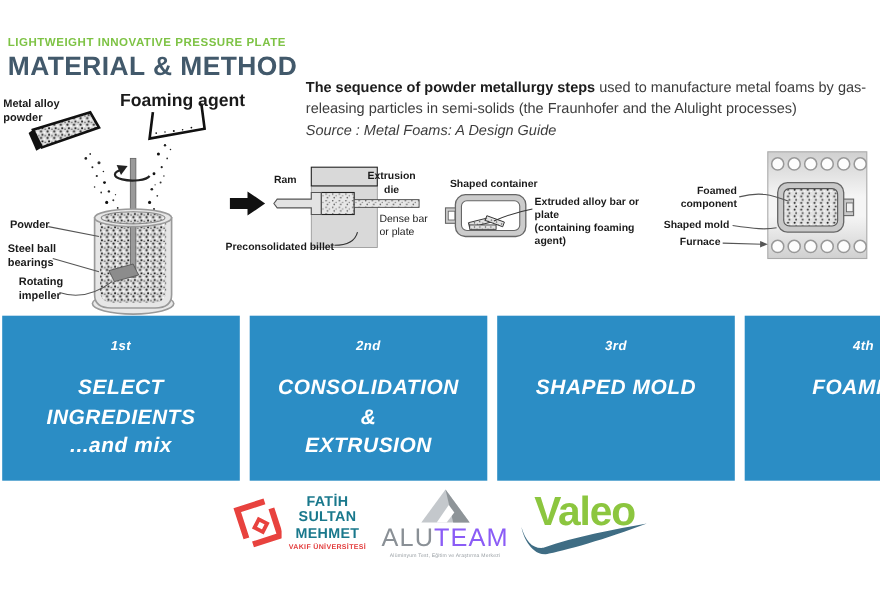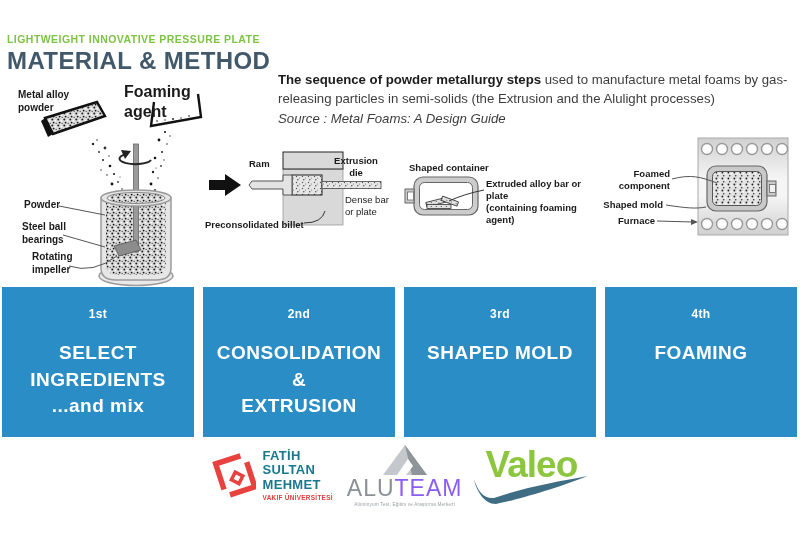--- a/index.html
+++ b/index.html
@@ -18,27 +18,27 @@
   .intro .source{font-style:italic;color:#3d3d3d;}
 
   
   .diag{position:absolute;}
   .diag svg{position:absolute;left:0;top:0;}
   .dlabel{position:absolute;font-size:9.5px;line-height:1.25;color:#1a1a1a;}
   .r{text-align:right;}
 
   
   .steps{position:absolute;left:2px;top:287px;display:flex;gap:9px;}
-  .step{width:192px;height:150px;background:#2B8DC5;color:#fff;display:flex;flex-direction:column;align-items:center;}
+  .step{width:216px;height:150px;background:#2B8DC5;color:#fff;display:flex;flex-direction:column;align-items:center;font-style:italic;}
   .step-ordinal{margin-top:20px;font-size:12px;font-weight:700;letter-spacing:.4px;}
   .step-label{margin-top:19px;font-size:19px;font-weight:700;letter-spacing:.5px;line-height:1.4;text-align:center;}
 
   
   .logos{position:absolute;left:0;right:0;top:443px;display:flex;justify-content:center;align-items:center;gap:14px;}
-  .fsm{display:flex;align-items:center;gap:7px;}
+  .fsm{display:flex;align-items:center;gap:7px;text-align:center;}
   .fsm-text{display:flex;flex-direction:column;}
   .fsm-line{font-size:13px;font-weight:800;letter-spacing:.3px;color:#19788C;line-height:1.1;}
   .fsm-sub{font-size:6.4px;font-weight:700;letter-spacing:.3px;color:#E23B3B;margin-top:2px;}
   .aluteam{display:flex;flex-direction:column;align-items:center;}
   .alu-name{font-size:23px;font-weight:400;letter-spacing:1px;line-height:1;margin-top:1px;}
   .alu-a{color:#8A9096;}
   .alu-b{color:#8b5cf6;}
   .alu-tag{font-size:4.6px;color:#9aa0a5;letter-spacing:.2px;margin-top:2px;}
   .valeo{display:flex;flex-direction:column;align-items:center;margin-left:-4px;}
   .valeo-name{font-size:37px;font-weight:800;color:#8CC63F;line-height:1;letter-spacing:-1px;}
@@ -48,25 +48,25 @@
 <body>
 
 <div class="slide">
 
   <div class="header">
     <div class="eyebrow">LIGHTWEIGHT INNOVATIVE PRESSURE PLATE</div>
     <div class="title">MATERIAL &amp; METHOD</div>
   </div>
 
   <div class="intro">
-    <span><b>The sequence of powder metallurgy steps</b><span> used to manufacture metal foams by gas-releasing particles in semi-solids (the Extrusion and the Alulight processes)</span></span>
+    <span><b>The sequence of powder metallurgy steps</b><span> used to manufacture metal foams by gas-releasing particles in semi-solids (the Fraunhofer and the Alulight processes)</span></span>
     <div class="source">Source : Metal Foams: A Design Guide</div>
   </div>
 
-  <div class="diag" style="left:15px;top:82px;width:215px;height:206px;">
+  <div class="diag" style="left:0;top:82px;width:215px;height:206px;padding-left:16px;">
     <svg width="215" height="206" viewBox="0 0 215 206">
       <defs>
         <pattern id="spA" width="6" height="6" patternUnits="userSpaceOnUse">
           <rect width="6" height="6" fill="#dcdcdc"></rect>
           <circle cx="1.3" cy="1.4" r="1.0" fill="#222"></circle>
           <circle cx="4.4" cy="2.6" r="0.8" fill="#fff"></circle>
           <circle cx="2.6" cy="4.6" r="0.9" fill="#111"></circle>
           <circle cx="5.2" cy="5.4" r="0.7" fill="#555"></circle>
         </pattern>
       </defs>

